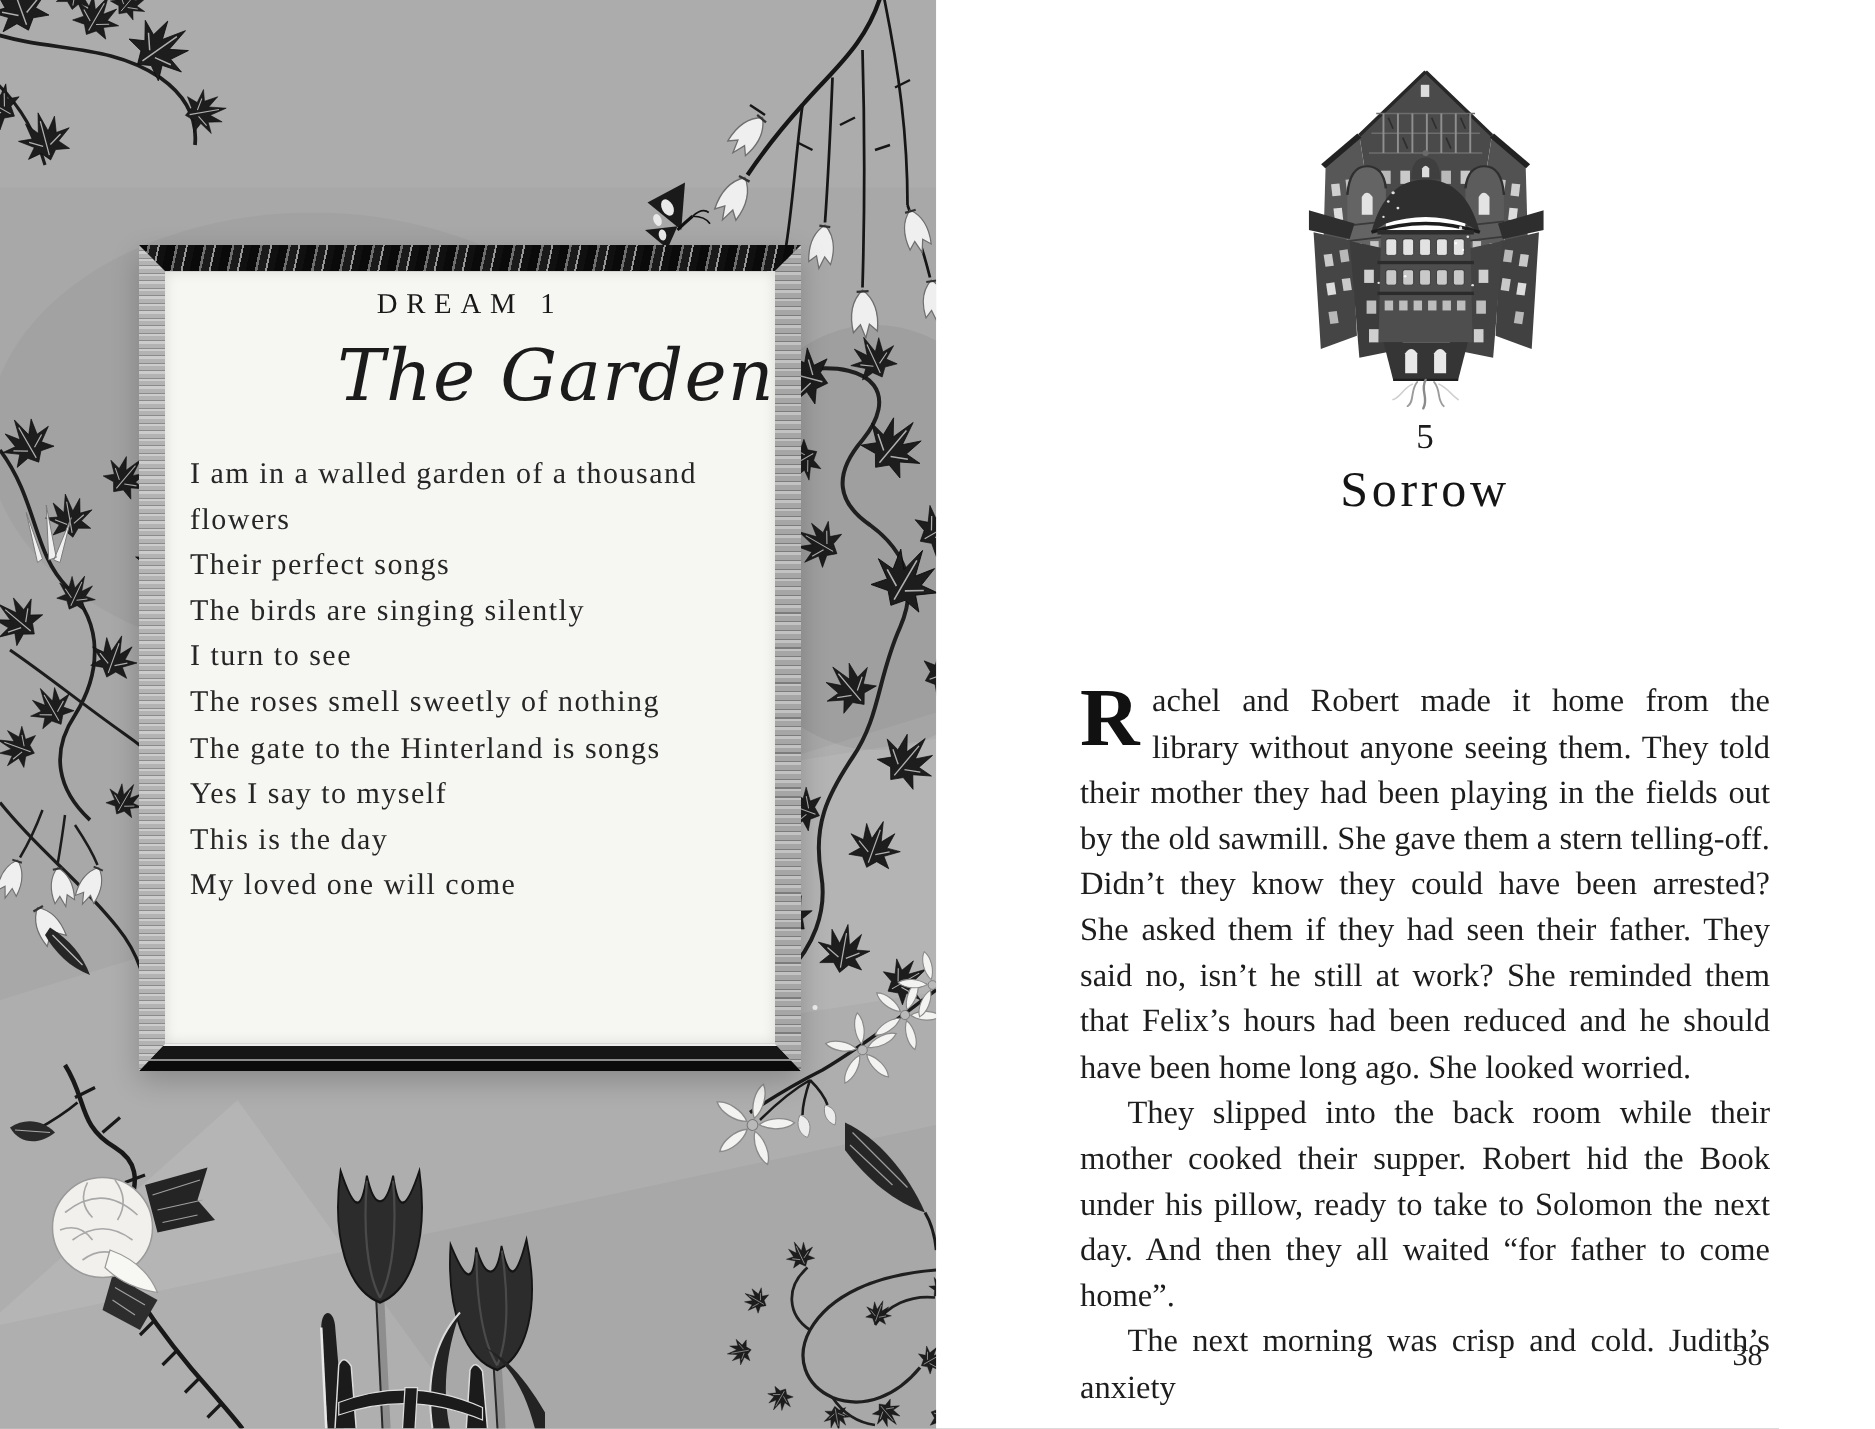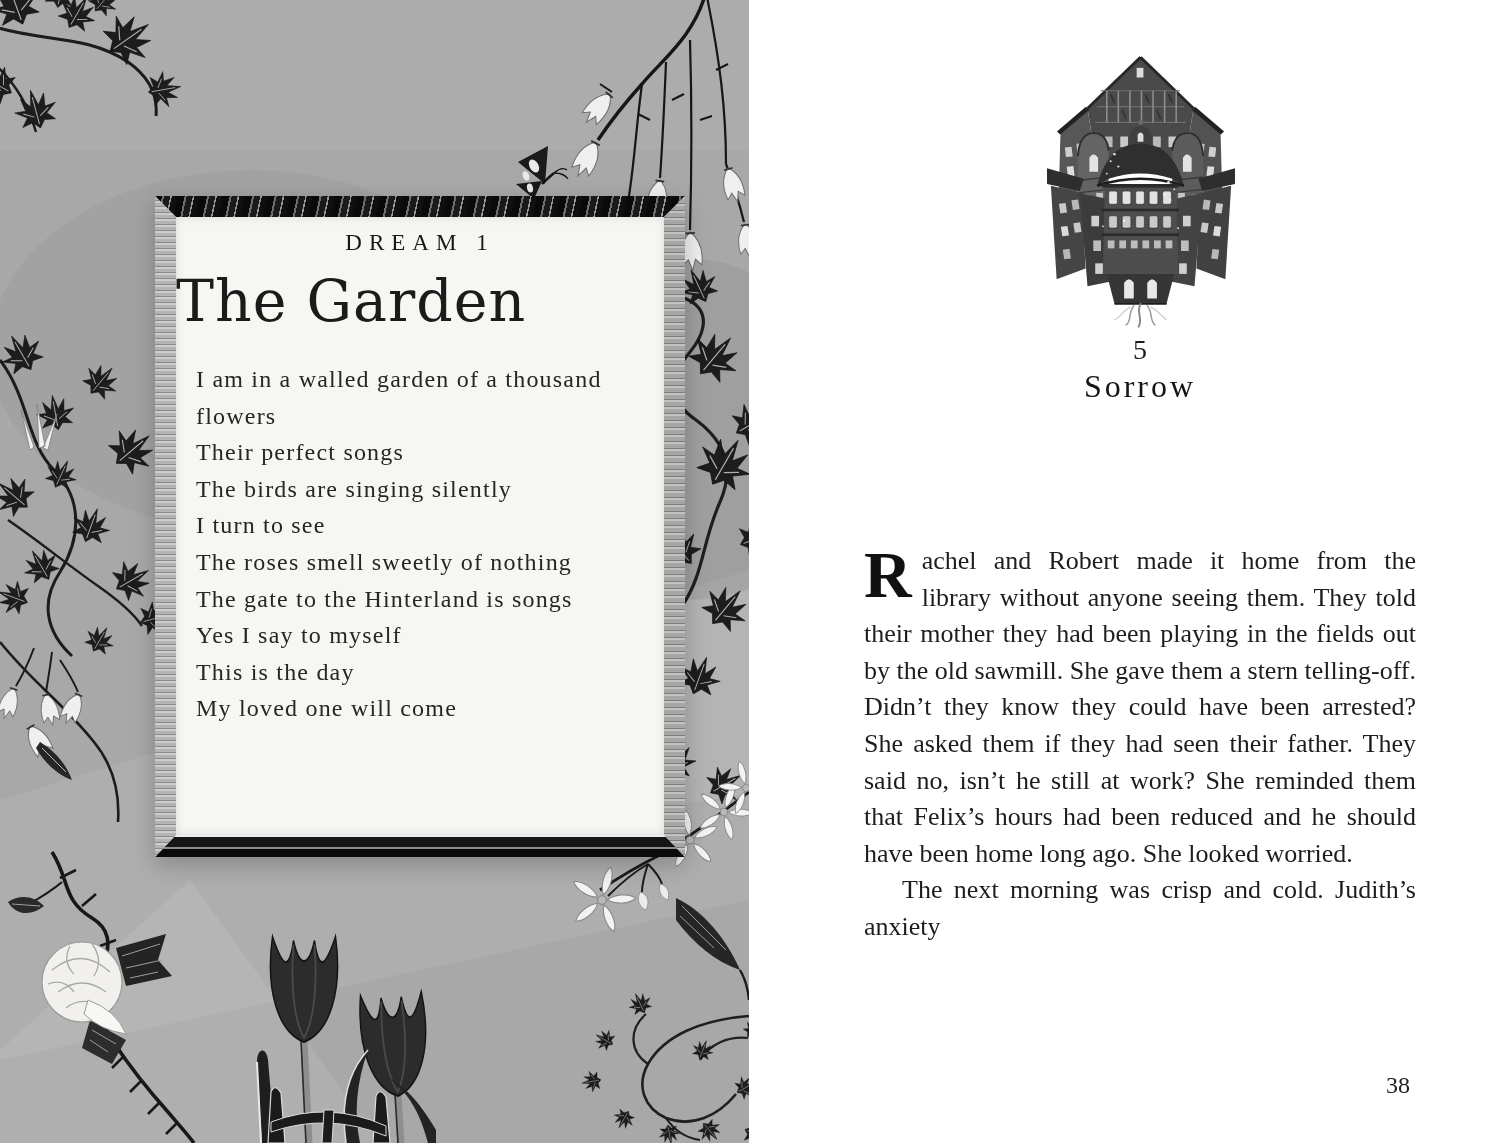--- a/index.html
+++ b/index.html
@@ -3,47 +3,47 @@
 <meta charset="utf-8">
 <style>
   html,body{margin:0;padding:0;background:#666;}
   .spread{position:relative;width:1500px;height:1143px;overflow:hidden;background:#ffffff;
           font-family:"Liberation Serif",serif;}
   
   .page-left{position:absolute;left:0;top:0;width:749px;height:1143px;background:#a8a8a8;overflow:hidden;}
   .decor{position:absolute;left:0;top:0;width:749px;height:1143px;}
   
   .frame{position:absolute;left:111px;top:196px;width:530px;height:661px;
-         box-shadow:0 8px 22px rgba(0,0,0,.22);margin-left:44px;}
+         box-shadow:0 8px 22px rgba(0,0,0,.22);}
   .frame .strip{position:absolute;}
   .strip.top{left:0;top:0;right:0;height:21px;
      background:repeating-linear-gradient(102deg,#0a0a0a 0 7px,#6e6e6e 7px 9px,#1a1a1a 9px 15px,#969696 15px 16.5px,#101010 16.5px 22px);
      clip-path:polygon(0 0,100% 0,calc(100% - 21px) 100%,21px 100%);}
   .strip.bottom{left:0;bottom:0;right:0;height:22px;
      background:linear-gradient(180deg,#ededed 0 2px,#161616 2px 12px,#8c8c8c 12px 14px,#0b0b0b 14px 22px);
      clip-path:polygon(21px 0,calc(100% - 21px) 0,100% 100%,0 100%);}
   .strip.left{left:0;top:0;bottom:0;width:21px;
      background:repeating-linear-gradient(0deg,#cccccc 0 2px,#8b8b8b 2px 3px,#b3b3b3 3px 6px);
      clip-path:polygon(0 0,100% 21px,100% calc(100% - 22px),0 100%);}
   .strip.right{right:0;top:0;bottom:0;width:21px;
      background:repeating-linear-gradient(0deg,#c2c2c2 0 2px,#7c7c7c 2px 3px,#a6a6a6 3px 7px);
      clip-path:polygon(100% 0,100% 100%,0 calc(100% - 22px),0 21px);}
   .frame-inner{position:absolute;left:21px;top:21px;right:21px;bottom:22px;background:#f6f6f3;
      box-shadow:inset 0 0 10px rgba(0,0,0,.12);}
   .poem-header{margin-top:13px;text-align:center;font-size:23px;letter-spacing:7px;color:#181818;}
-  .poem-title{margin-top:12px;text-align:left;font-family:"DejaVu Serif",serif;
+  .poem-title{margin-top:12px;text-align:right;font-family:"DejaVu Serif",serif;font-style:italic;
      font-size:57px;color:#1b1b1b;letter-spacing:1px;}
   .poem{margin:27px 0 0 20px;font-size:24px;line-height:36.6px;letter-spacing:1.2px;color:#262626;}
   
   .page-right{position:absolute;left:749px;top:0;width:751px;height:1143px;background:#ffffff;}
   .houses{position:absolute;left:298px;top:52px;width:188px;height:280px;}
   .chapter-number{position:absolute;left:115px;top:334px;width:552px;text-align:center;
      font-size:28px;color:#1c1c1c;}
   .chapter-title{position:absolute;left:115px;top:368px;width:552px;margin:0;text-align:center;
-     font-size:32px;font-weight:normal;letter-spacing:3px;color:#151515;}
+     font-size:40px;font-weight:normal;letter-spacing:3px;color:#151515;}
   .body-copy{position:absolute;left:115px;top:543px;width:552px;font-size:26px;line-height:36.6px;
      color:#1d1d1d;text-align:justify;}
   .body-copy p{margin:0;}
   .body-copy p.indent{text-indent:38px;}
   .dropcap{float:left;font-size:66px;line-height:58px;padding:3px 10px 0 0;font-weight:bold;color:#111;}
   .page-number{position:absolute;right:90px;top:1072px;font-size:24px;color:#222;}
 </style>
 </head>
 <body>
 
@@ -404,18 +404,19 @@
         <path d="M90,288 C84,296 88,306 82,310 M104,288 C110,296 106,304 112,310" stroke="#9c9c9c" stroke-width="1.6"></path>
         <path d="M86,290 C78,294 76,302 70,304 M108,290 C116,294 118,300 124,304" stroke="#cfcfcf" stroke-width="1.4"></path>
       </g>
     </svg>
 
     <div class="chapter-number">5</div>
     <h1 class="chapter-title">Sorrow</h1>
 
     <div class="body-copy">
       <p><span class="dropcap">R</span><span>achel and Robert made it home from the library without anyone seeing them. They told their mother they had been playing in the fields out by the old sawmill. She gave them a stern telling-off. Didn’t they know they could have been arrested? She asked them if they had seen their father. They said no, isn’t he still at work? She reminded them that Felix’s hours had been reduced and he should have been home long ago. She looked worried.</span></p>
+      <p class="indent">They slipped into the back room while their mother cooked their supper. Robert hid the Book under his pillow, ready to take to Solomon the next day. And then they all waited “for father to come home”.</p>
       <p class="indent">The next morning was crisp and cold. Judith’s anxiety</p>
     </div>
 
     <div class="page-number">38</div>
   </section>
 </div>
 
 </body></html>

